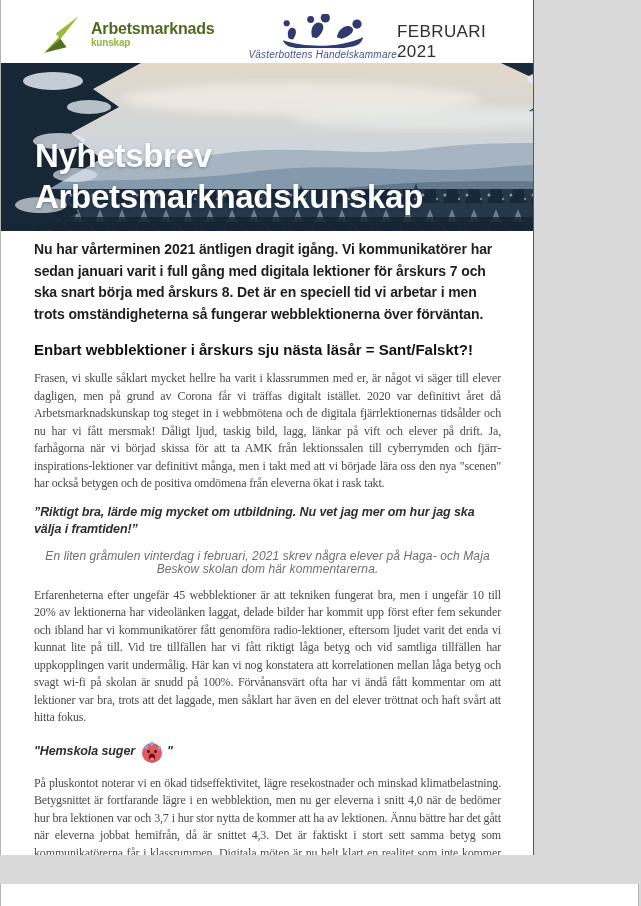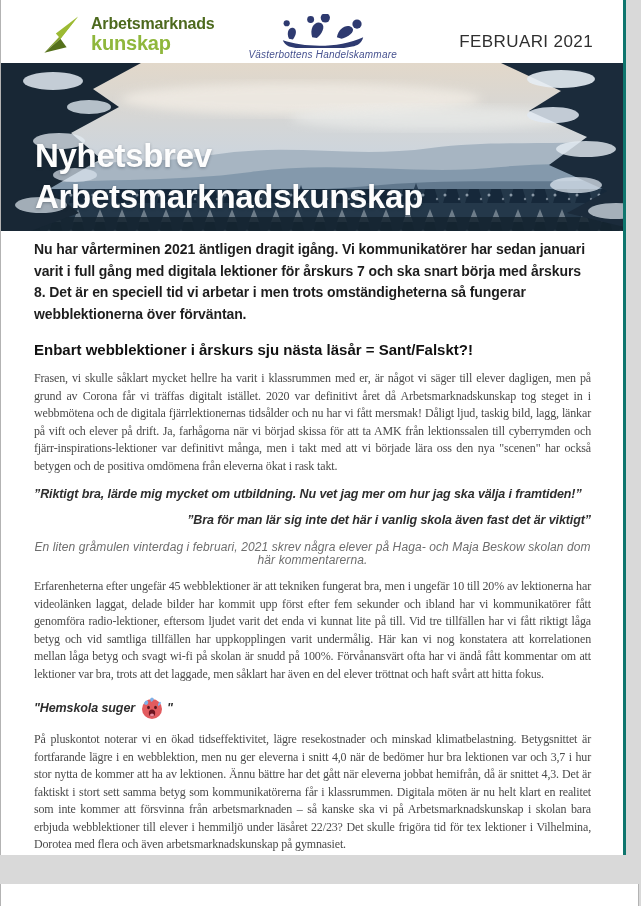--- a/index.html
+++ b/index.html
@@ -3,39 +3,39 @@
 <meta charset="utf-8">
 <style>
   html,body{margin:0;padding:0;}
   body{
     width:641px;height:906px;position:relative;
     background:#d9d9d9;
     font-family:"Liberation Sans", sans-serif;
     -webkit-font-smoothing:antialiased;
   }
   .sheet{
-    position:absolute;left:0;top:0;width:626px;height:855px;
-    background:#ffffff;border-left:1px solid #b3b3b3;border-right:3px solid #0f766e;
+    position:absolute;left:0;top:0;width:534px;height:855px;
+    background:#ffffff;border-left:1px solid #b3b3b3;border-right:1px solid #0f766e;
     box-sizing:border-box;overflow:hidden;
   }
   .sheet2{
     position:absolute;left:0;top:884px;width:639px;height:22px;
     background:#ffffff;border-left:1px solid #b3b3b3;border-right:1px solid #b3b3b3;
     box-sizing:border-box;
   }
   
   .header{
     position:relative;height:63px;display:flex;align-items:center;
     padding:6px 30px 0 38px;box-sizing:border-box;background:#fff;
   }
   .amk-logo{display:flex;align-items:center;}
   .amk-logo svg{width:46px;height:46px;margin-right:6px;}
   .amk-logo-text{line-height:1;}
   .amk-line1{font-weight:700;font-size:16px;color:#4d6a1e;letter-spacing:-0.2px;display:block;}
-  .amk-line2{font-weight:700;font-size:20px;color:#8fb73c;letter-spacing:-0.2px;display:block;margin-top:1px;}
+  .amk-line2{font-weight:700;font-size:10px;color:#8fb73c;letter-spacing:-0.2px;display:block;margin-top:1px;}
   .chamber-logo{margin-left:34px;display:flex;flex-direction:column;align-items:center;margin-top:4px;}
   .chamber-logo svg{width:96px;height:34px;}
   .chamber-name{font-style:italic;font-size:10px;color:#46518f;margin-top:1px;letter-spacing:0.2px;white-space:nowrap;}
   .issue-date{margin-left:auto;font-size:17px;color:#2f2f2f;letter-spacing:0.4px;align-self:center;margin-top:14px;}
   
   .banner{position:relative;width:639px;height:168px;overflow:hidden;}
   .banner svg.scene{position:absolute;left:0;top:0;width:639px;height:168px;}
   .banner-title{
     position:absolute;left:34px;top:72px;color:#fdfdfd;
     font-weight:800;font-size:33px;line-height:41px;letter-spacing:-0.3px;
@@ -154,21 +154,20 @@
       <span>Nyhetsbrev</span>
       <span>Arbetsmarknadskunskap</span>
     </div>
   </div>
 
   <div class="content">
     <p class="intro">Nu har vårterminen 2021 äntligen dragit igång. Vi kommunikatörer har sedan januari varit i full gång med digitala lektioner för årskurs 7 och ska snart börja med årskurs 8. Det är en speciell tid vi arbetar i men trots omständigheterna så fungerar webblektionerna över förväntan.</p>
     <h2 class="section-heading">Enbart webblektioner i årskurs sju nästa läsår = Sant/Falskt?!</h2>
     <p class="p-body">Frasen, vi skulle såklart mycket hellre ha varit i klassrummen med er, är något vi säger till elever dagligen, men på grund av Corona får vi träffas digitalt istället. 2020 var definitivt året då Arbetsmarknadskunskap tog steget in i webbmötena och de digitala fjärrlektionernas tidsålder och nu har vi fått mersmak! Dåligt ljud, taskig bild, lagg, länkar på vift och elever på drift. Ja, farhågorna när vi börjad skissa för att ta AMK från lektionssalen till cyberrymden och fjärr-inspirations-lektioner var definitivt många, men i takt med att vi började lära oss den nya "scenen" har också betygen och de positiva omdömena från eleverna ökat i rask takt.</p>
     <p class="quote">”Riktigt bra, lärde mig mycket om utbildning. Nu vet jag mer om hur jag ska välja i framtiden!”</p>
-    <p class="quote right">”Bra för man lär sig inte det här i vanlig skola även fast det är viktigt”</p>
     <p class="attribution">En liten gråmulen vinterdag i februari, 2021 skrev några elever på Haga- och Maja Beskow skolan dom här kommentarerna.</p>
     <p class="p-body gap">Erfarenheterna efter ungefär 45 webblektioner är att tekniken fungerat bra, men i ungefär 10 till 20% av lektionerna har videolänken laggat, delade bilder har kommit upp först efter fem sekunder och ibland har vi kommunikatörer fått genomföra radio-lektioner, eftersom ljudet varit det enda vi kunnat lite på till. Vid tre tillfällen har vi fått riktigt låga betyg och vid samtliga tillfällen har uppkopplingen varit undermålig. Här kan vi nog konstatera att korrelationen mellan låga betyg och svagt wi-fi på skolan är snudd på 100%. Förvånansvärt ofta har vi ändå fått kommentar om att lektioner var bra, trots att det laggade, men såklart har även en del elever tröttnat och haft svårt att hitta fokus.</p>
 
     <div class="quote quote-emoji">
       <span>"Hemskola suger</span>
       <svg class="emoji" viewBox="0 0 24 24" aria-hidden="true">
         <circle cx="12" cy="13" r="10" fill="#e25b5f"></circle>
         <path d="M4,8 Q5,3 8,5 Q9,8 6,9 Z" fill="#7fb1e8"></path>
         <path d="M10,3 Q12,0 14,3 Q13,6 11,6 Z" fill="#7fb1e8"></path>
         <path d="M18,8 Q20,4 21,7 Q20,10 18,10 Z" fill="#7fb1e8"></path>

